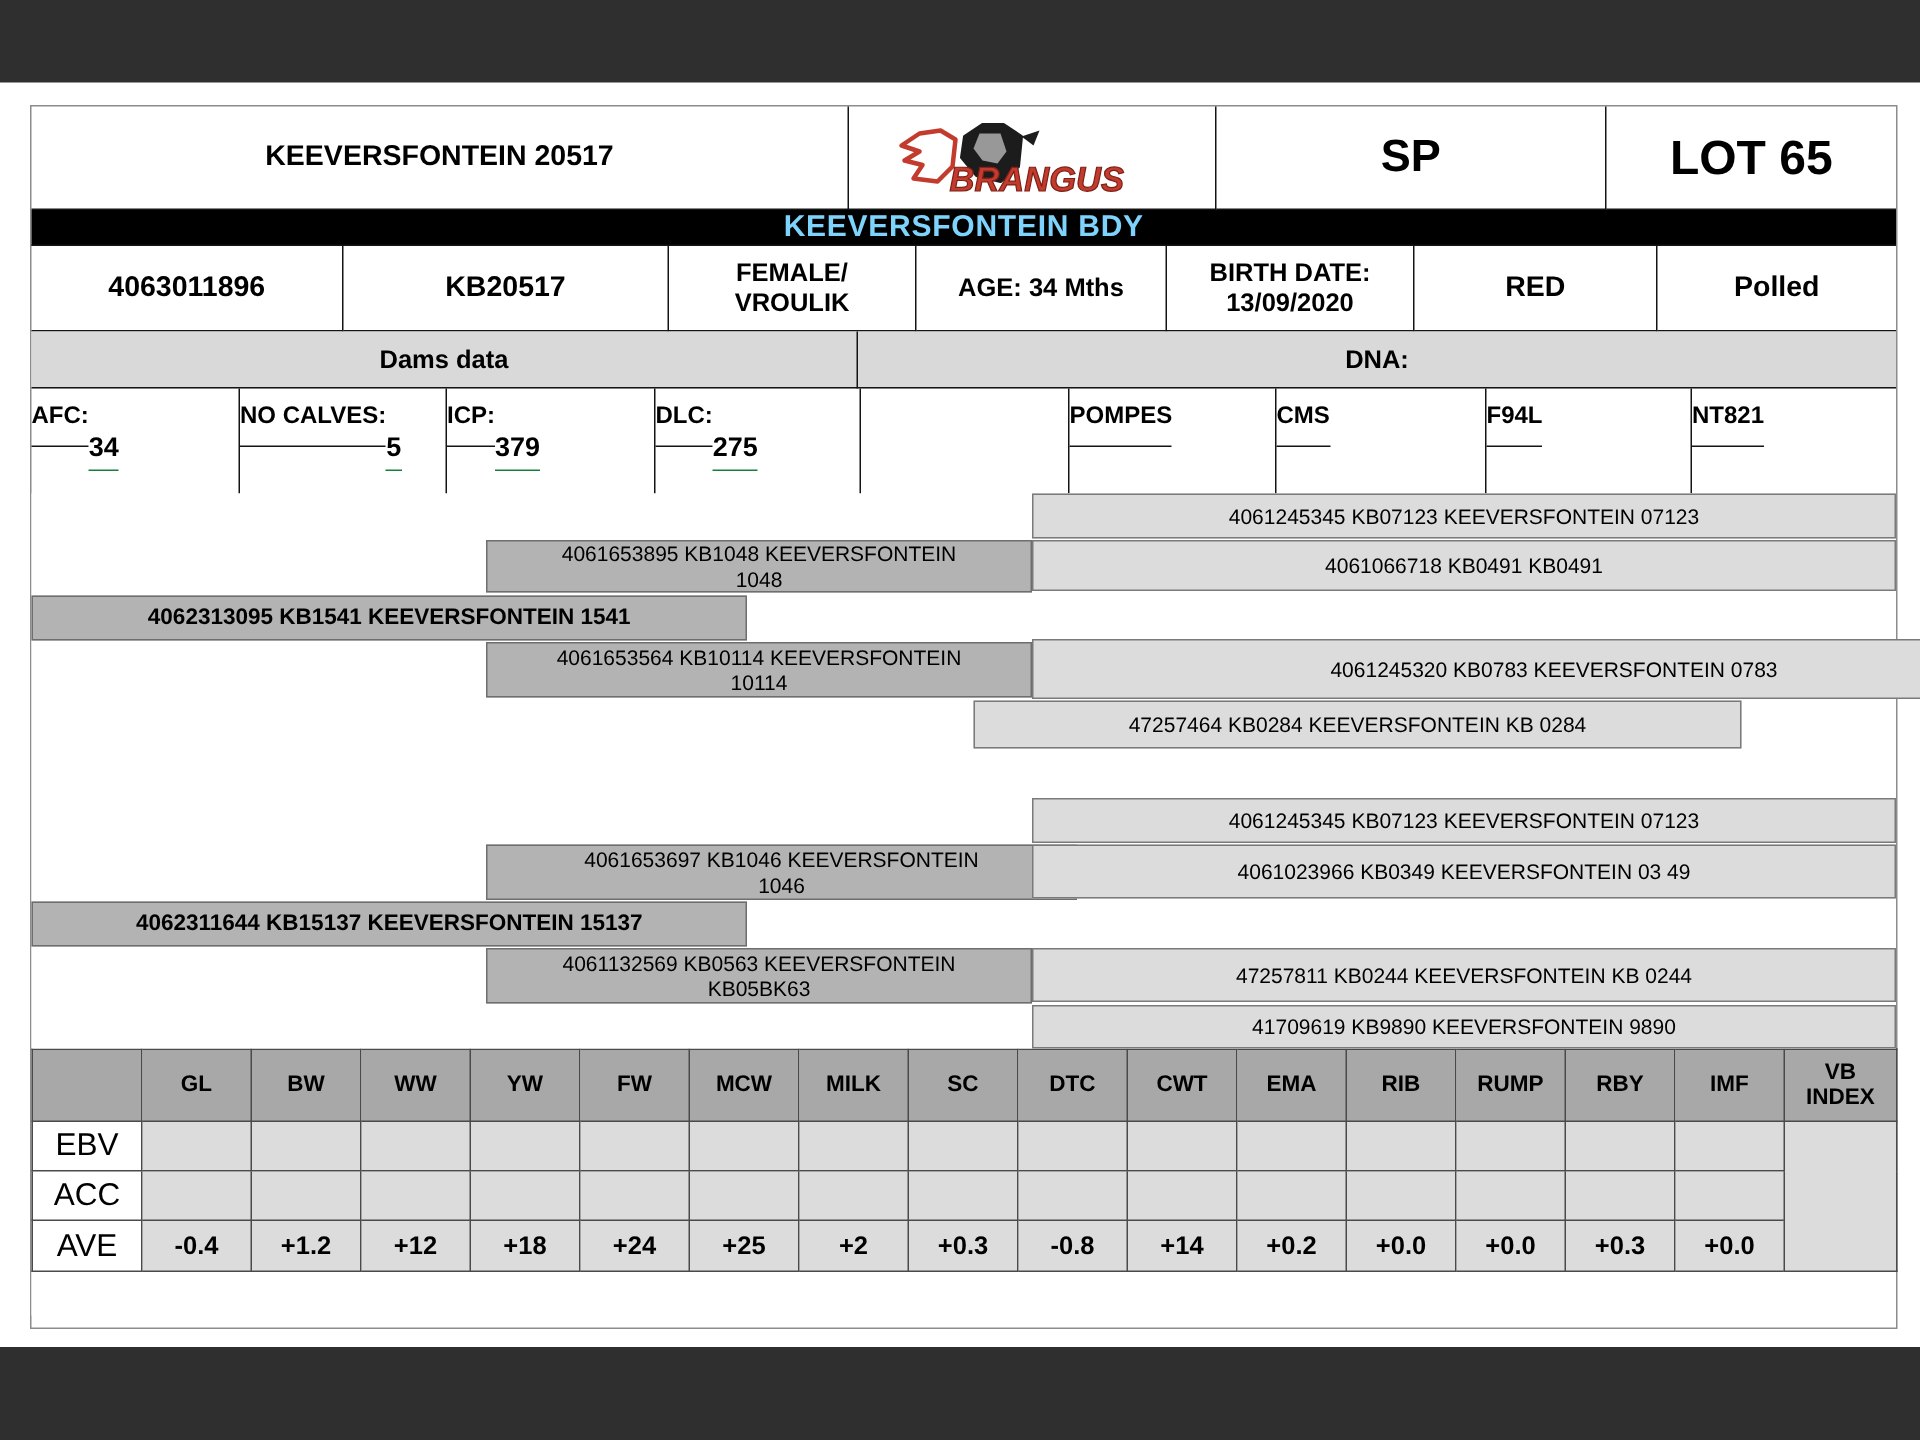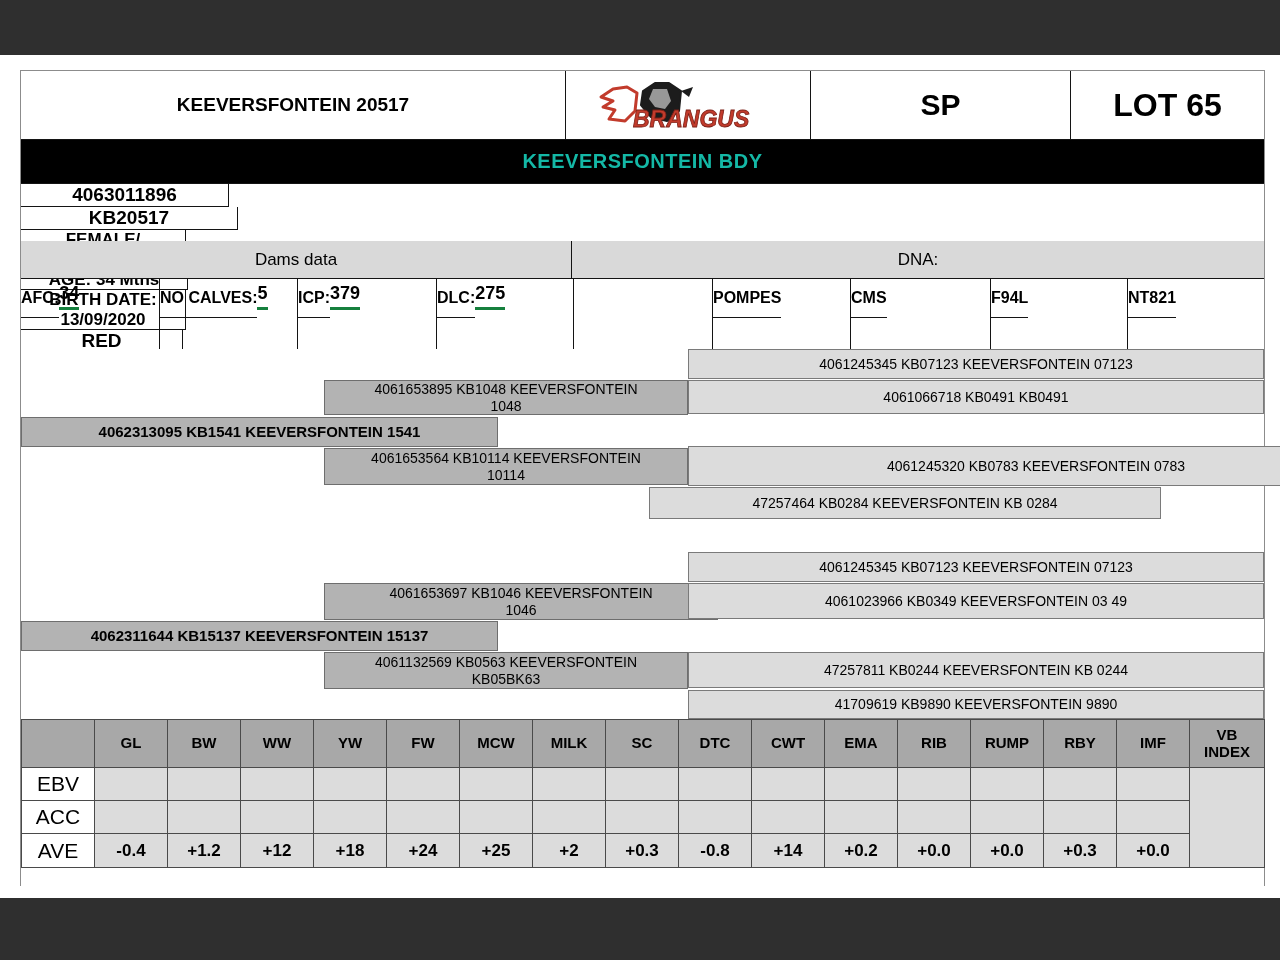--- a/index.html
+++ b/index.html
@@ -26,40 +26,40 @@
   .gray{background:#d9d9d9;}
 
   
   .r1{height:69px;}
   .title{font-size:19px;font-weight:bold;}
   .sp{font-size:30px;font-weight:bold;}
   .lot{font-size:32px;font-weight:bold;}
 
   
   .namebar{
-    height:44px;background:#000;color:#14b8a6;display:flex;align-items:center;justify-content:center;
+    height:24px;background:#000;color:#7dd3fc;display:flex;align-items:center;justify-content:center;
     font-weight:bold;font-size:20px;letter-spacing:.5px;border-bottom:1px solid #141414;box-sizing:border-box;
   }
 
-  .r3{height:57px;flex-direction:column;}
+  .r3{height:57px;}
   .r3 .c{font-weight:bold;font-size:17px;}
   .r3 .reg{font-size:19px;}
 
   .r4{height:38px;}
-  .r4 .c{font-weight:normal;font-size:17px;}
+  .r4 .c{font-weight:bold;font-size:17px;}
 
   .r56{height:70px;}
   .col2{display:flex;flex-direction:row;box-sizing:border-box;border-right:1px solid #141414;}
   .col2.last{border-right:none;}
   .sub{
     box-sizing:border-box;display:flex;align-items:center;justify-content:center;
     font-weight:bold;
   }
   .sub.top{height:39px;border-bottom:1px solid #141414;font-size:16px;}
-  .sub.bot{height:31px;border-bottom:3px solid #15803d;font-size:18px;}
+  .sub.bot{height:31px;border-bottom:1px solid #15803d;font-size:18px;margin-top:24px;}
   .col2 .merged{height:70px;border-bottom:1px solid #141414;}
 
   
   .ped{position:relative;width:1243px;height:370px;background:#fff;}
   .pbox{
     position:absolute;box-sizing:border-box;border:1px solid #7a7a7a;
     display:flex;flex-direction:column;align-items:center;justify-content:center;
     text-align:center;font-size:14px;line-height:1.2;
   }
   .pbox.dark{background:#b3b3b3;border-color:#6e6e6e;}

